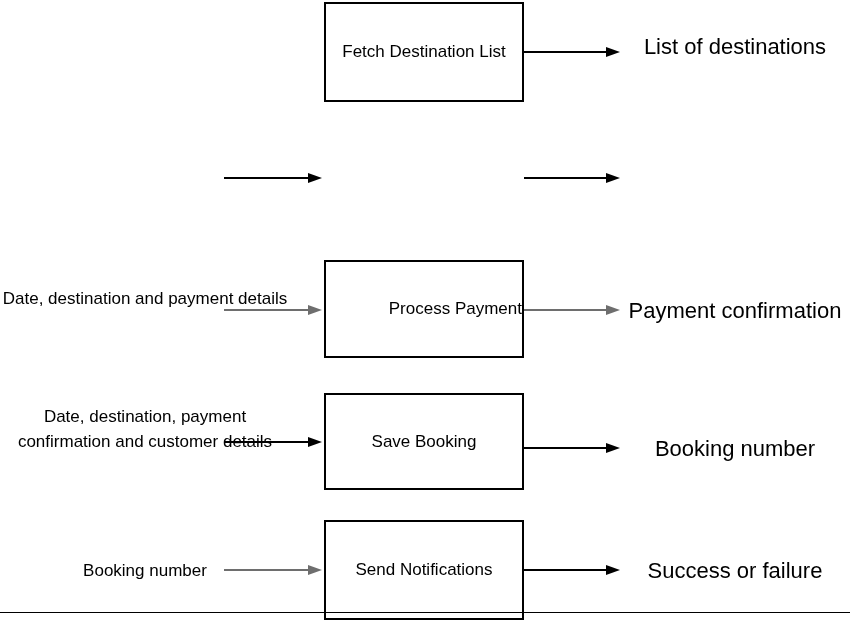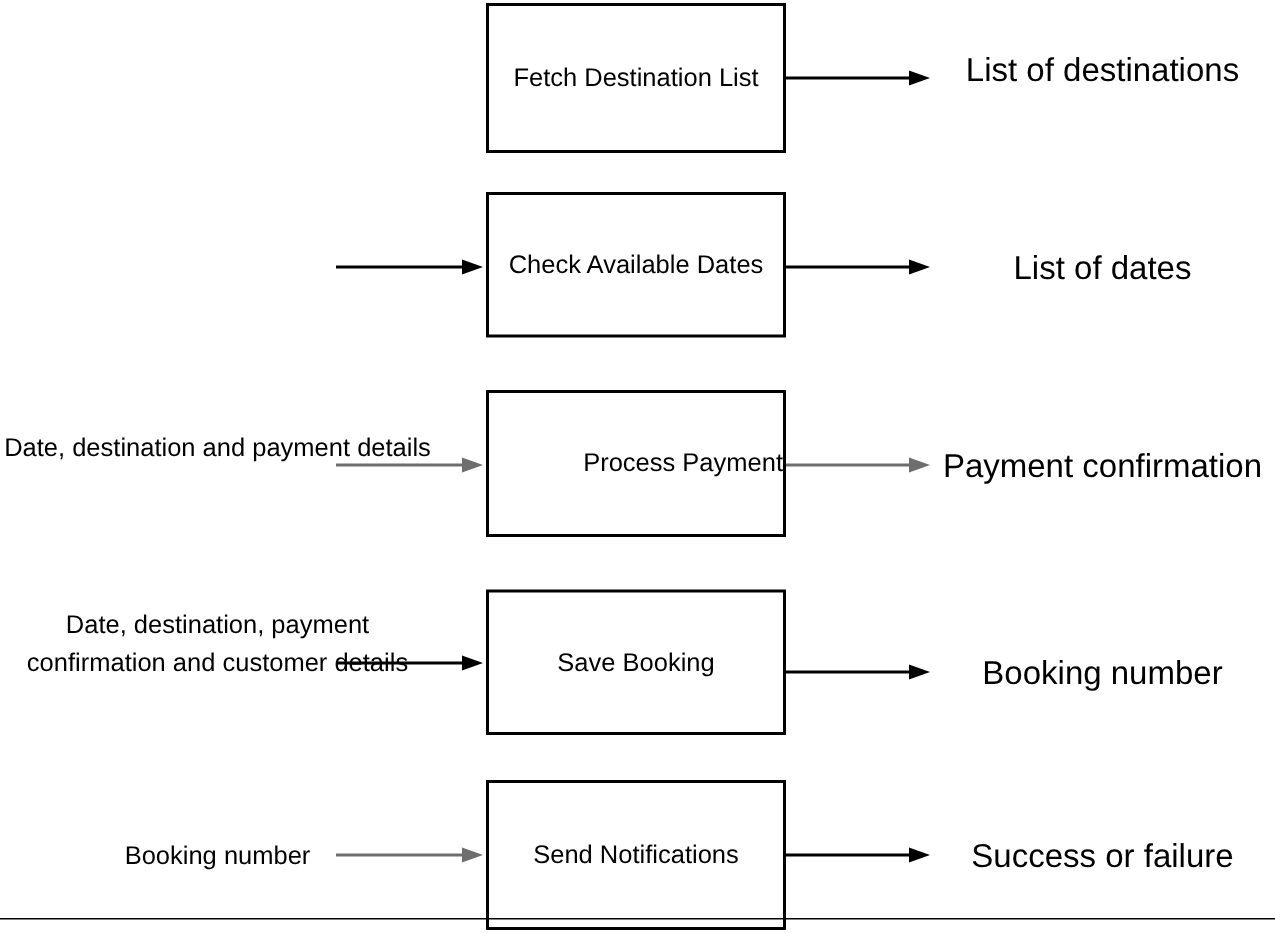--- a/index.html
+++ b/index.html
@@ -95,31 +95,25 @@
     </div>
   </div>
 
   <div class="row" style="top:125px;">
     <div class="arrow" style="left:224px; top:47px; width:100px;">
       <svg width="100" height="12" viewBox="0 0 100 12">
         <line x1="0" y1="6" x2="84" y2="6" stroke="#000000" stroke-width="2"></line>
         <polygon points="84,1 98,6 84,11" fill="#000000"></polygon>
       </svg>
     </div>
-    <div class="process-box" style="top:3px; height:97px;">
-      <span>Check Available Dates</span>
-    </div>
     <div class="arrow" style="left:524px; top:47px; width:100px;">
       <svg width="100" height="12" viewBox="0 0 100 12">
         <line x1="0" y1="6" x2="82" y2="6" stroke="#000000" stroke-width="2"></line>
         <polygon points="82,1 96,6 82,11" fill="#000000"></polygon>
       </svg>
-    </div>
-    <div class="output-label" style="top:41px;">
-      <span>List of dates</span>
     </div>
   </div>
 
   <div class="row" style="top:258px;">
     <div class="input-label" style="top:28px;">
       <span>Date, destination and payment details</span>
     </div>
     <div class="arrow" style="left:224px; top:46px; width:100px;">
       <svg width="100" height="12" viewBox="0 0 100 12">
         <line x1="0" y1="6" x2="84" y2="6" stroke="#6e6e6e" stroke-width="2"></line>

